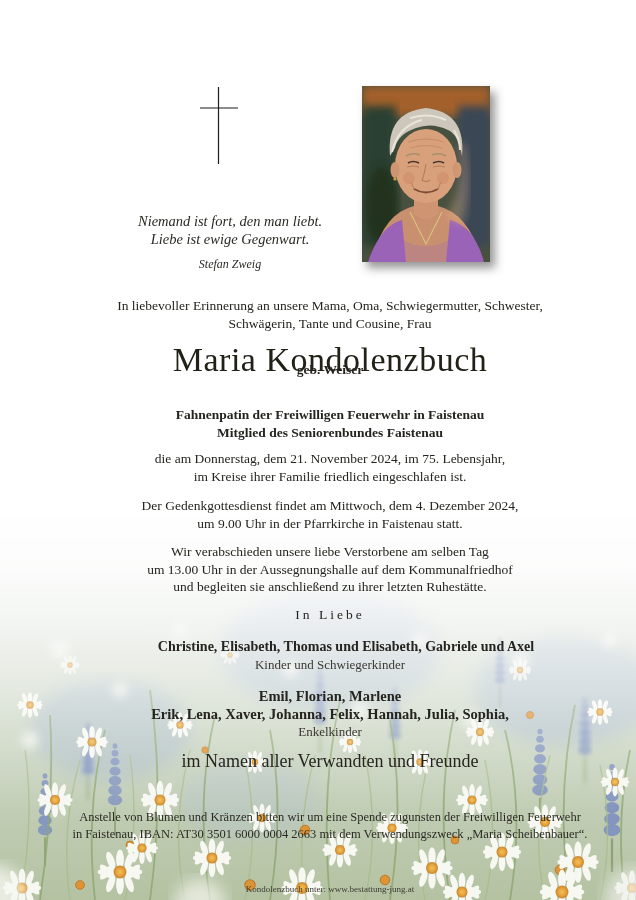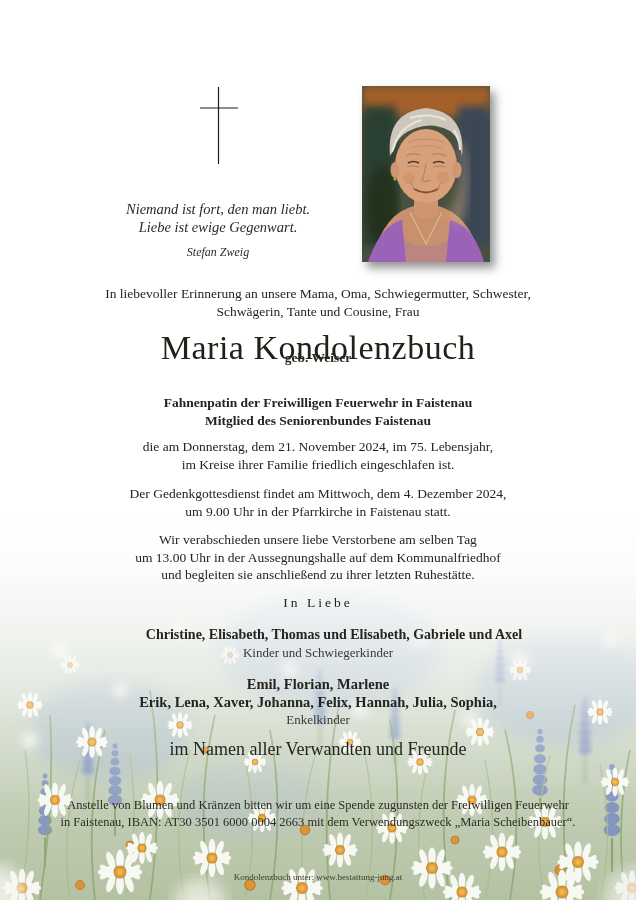--- a/index.html
+++ b/index.html
@@ -1,21 +1,21 @@
 <!DOCTYPE html>
 <html><head>
 <meta charset="utf-8">
 <style>
   html,body { margin:0; padding:0; background:#ffffff; }
   .page {
     position:relative; width:636px; height:900px; margin:0 auto;
     background:#ffffff; overflow:hidden;
     font-family:"Liberation Serif", serif; color:#25241f;
   }
-  .abs { position:absolute; left:0; width:636px; text-align:center; margin:0; }
+  .abs { position:absolute; left:0; width:636px; text-align:center; margin:12px; }
   .abs p { margin:0; }
 
   
   .meadow { position:absolute; left:0; bottom:0; width:636px; height:400px; }
 
   
   .cross { position:absolute; left:199px; top:86px; width:40px; height:80px; }
 
   
   .photo {

